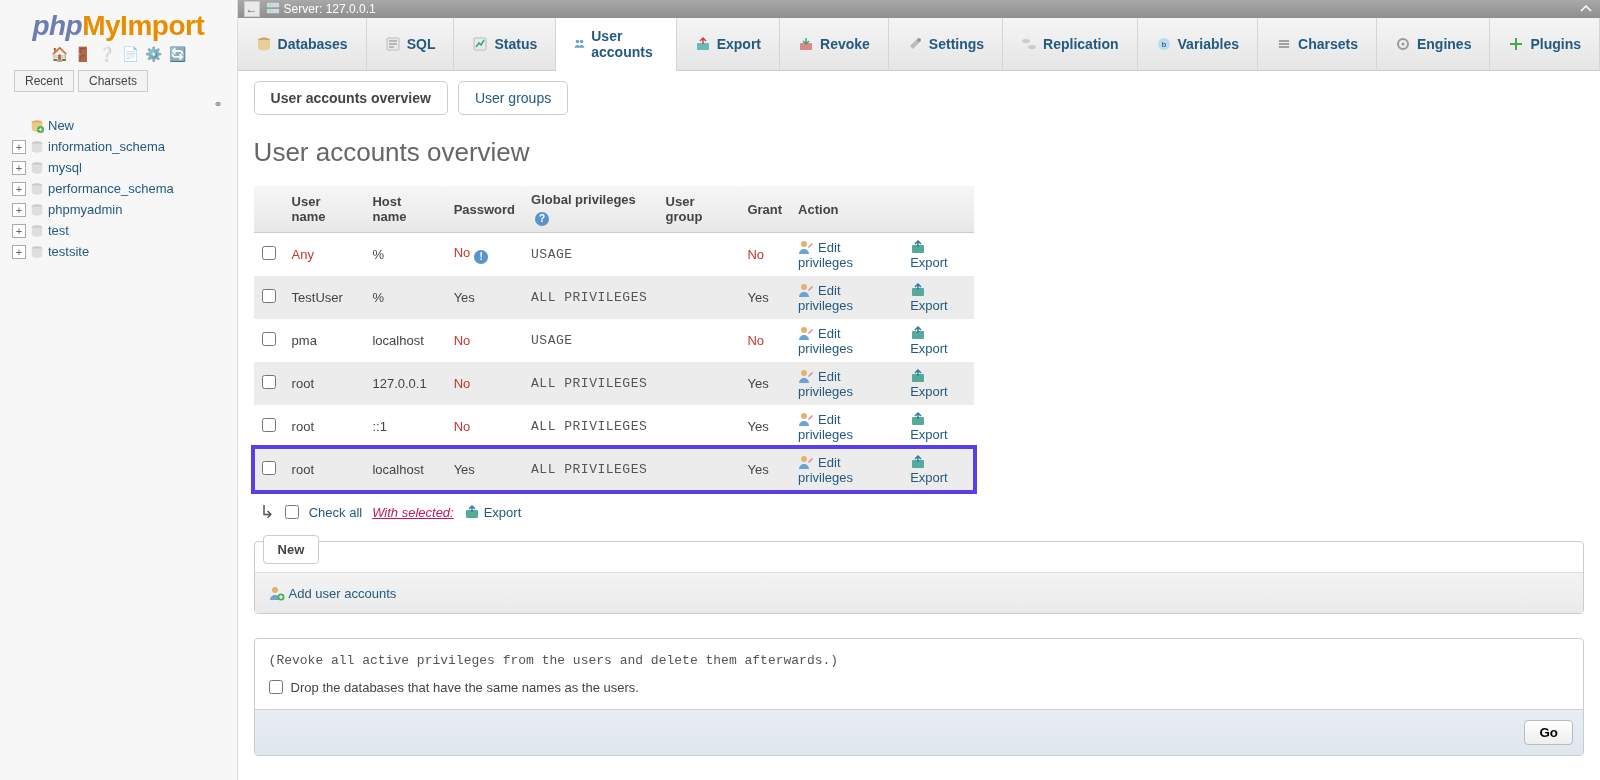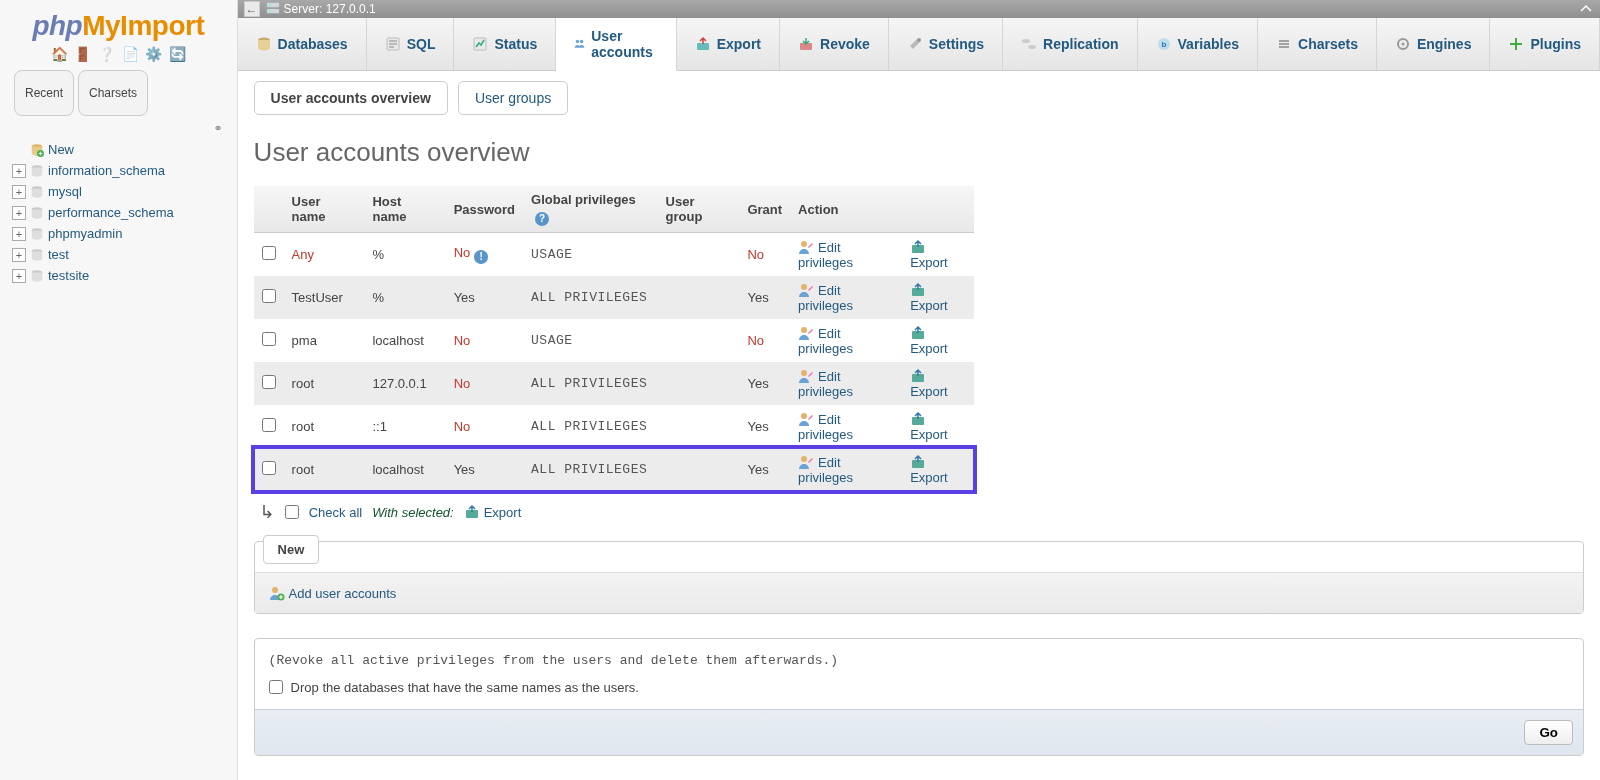--- a/index.html
+++ b/index.html
@@ -6,21 +6,21 @@
 body { font-family: -apple-system, BlinkMacSystemFont, "Segoe UI", sans-serif; font-size: 13px; color: #444; background: #fff; }
 .app { display: flex; height: 780px; width: 1600px; }
 .sidebar { width: 243px; background: #f7f7f7; border-right: 1px solid #ddd; padding: 4px 6px; }
 .logo { text-align: center; padding: 6px 0 2px; font-size: 28px; font-weight: 700; letter-spacing: -0.5px; }
 .logo .php { color: #6b7db3; font-style: italic; }
 .logo .my  { color: #e88c00; text-align: right; }
 .logo .adm { color: #e88c00; }
 .sidebar-icons { text-align: center; margin: 2px 0 8px; }
 .sidebar-icons span { display: inline-block; width: 16px; height: 16px; margin: 0 2px; font-size: 14px; cursor: pointer; }
 .navbtns { display: flex; gap: 4px; margin: 0 0 6px 8px; }
-.navbtns button { background: #f3f3f3; border: 1px solid #ccc; border-radius: 8px; padding: 15px 10px; font-size: 12px; cursor: pointer; color: #444; }
+.navbtns button { background: #f3f3f3; border: 1px solid #ccc; border-radius: 0; padding: 3px 10px; font-size: 12px; cursor: pointer; color: #444; }
 .link-break { text-align: right; margin: 2px 8px 4px 0; font-size: 11px; color: #888; }
 .tree { margin: 4px 0 0 6px; }
 .tree-item { display: flex; align-items: center; padding: 3px 0; font-size: 13px; color: #235a81; cursor: pointer; }
 .tree-item .expander { width: 14px; height: 14px; border: 1px solid #aaa; background: #fff; text-align: center; line-height: 12px; font-size: 11px; color: #666; margin-right: 4px; }
 .tree-item .dbicon { width: 14px; height: 14px; margin-right: 4px; display:inline-block; }
 .tree-item.new { color: #235a81; }
 .tree-item.new .expander { visibility: hidden; }
 
 .main { flex: 1; display: flex; flex-direction: column; background: #fff; }
 .topbar { background: #9a9a9a; background: linear-gradient(#a8a8a8,#8f8f8f); height: 22px; display: flex; align-items: center; padding: 0 6px; color: #fff; font-size: 12px; }
@@ -50,21 +50,21 @@
 table.users tr.highlight { outline: 4px solid #5a3ee8; outline-offset: -1px; }
 .user-any { color: #c0392b; }
 .priv { font-family: "Courier New", monospace; font-size: 12px; color: #555; letter-spacing: 0.5px; }
 .no { color: #c0392b; }
 .actionlink { color: #235a81; cursor: pointer; }
 .aicon { width: 16px; height: 16px; display:inline-block; vertical-align: -3px; margin-right: 4px; }
 .help-icon { width: 14px; height: 14px; display:inline-block; vertical-align: -3px; border-radius:50%; background:#5a95c9; color:#fff; font-size:10px; font-weight:700; text-align:center; line-height:14px; margin-left:4px; }
 
 .checkall { display: flex; align-items: center; gap: 10px; margin: 10px 0 18px 6px; font-size: 13px; }
 .checkall .arrow { font-size: 18px; color: #555; }
-.checkall .withsel { font-style: italic; color: #14532d; }
+.checkall .withsel { font-style: italic; color: #be185d; text-decoration: underline; }
 
 .newbox { border: 1px solid #ccc; border-radius: 4px; margin-top: 6px; }
 .newbox .legend { display: inline-block; background: #fff; border: 1px solid #ccc; border-radius: 4px; padding: 6px 14px; margin: -16px 0 8px 8px; font-weight: 700; }
 .newbox .body { background: linear-gradient(#f3f3f3,#eaeaea); padding: 12px 14px; border-top: 1px solid #ddd; }
 
 .removebox { border: 1px solid #ccc; border-radius: 4px; margin-top: 24px; }
 .removebox .legend { display: inline-flex; align-items:center; gap:6px; background: #fff; border: 1px solid #ccc; border-radius: 4px; padding: 6px 14px; margin: -16px 0 8px 8px; font-weight: 700; }
 .removebox .body { padding: 14px; }
 .removebox .note { color: #555; margin-bottom: 12px; font-family: Liberation Mono, monospace; }
 .removebox .gobar { background: linear-gradient(#e9eef4,#dfe6ee); padding: 10px; text-align: right; border-top: 1px solid #ccd; }

